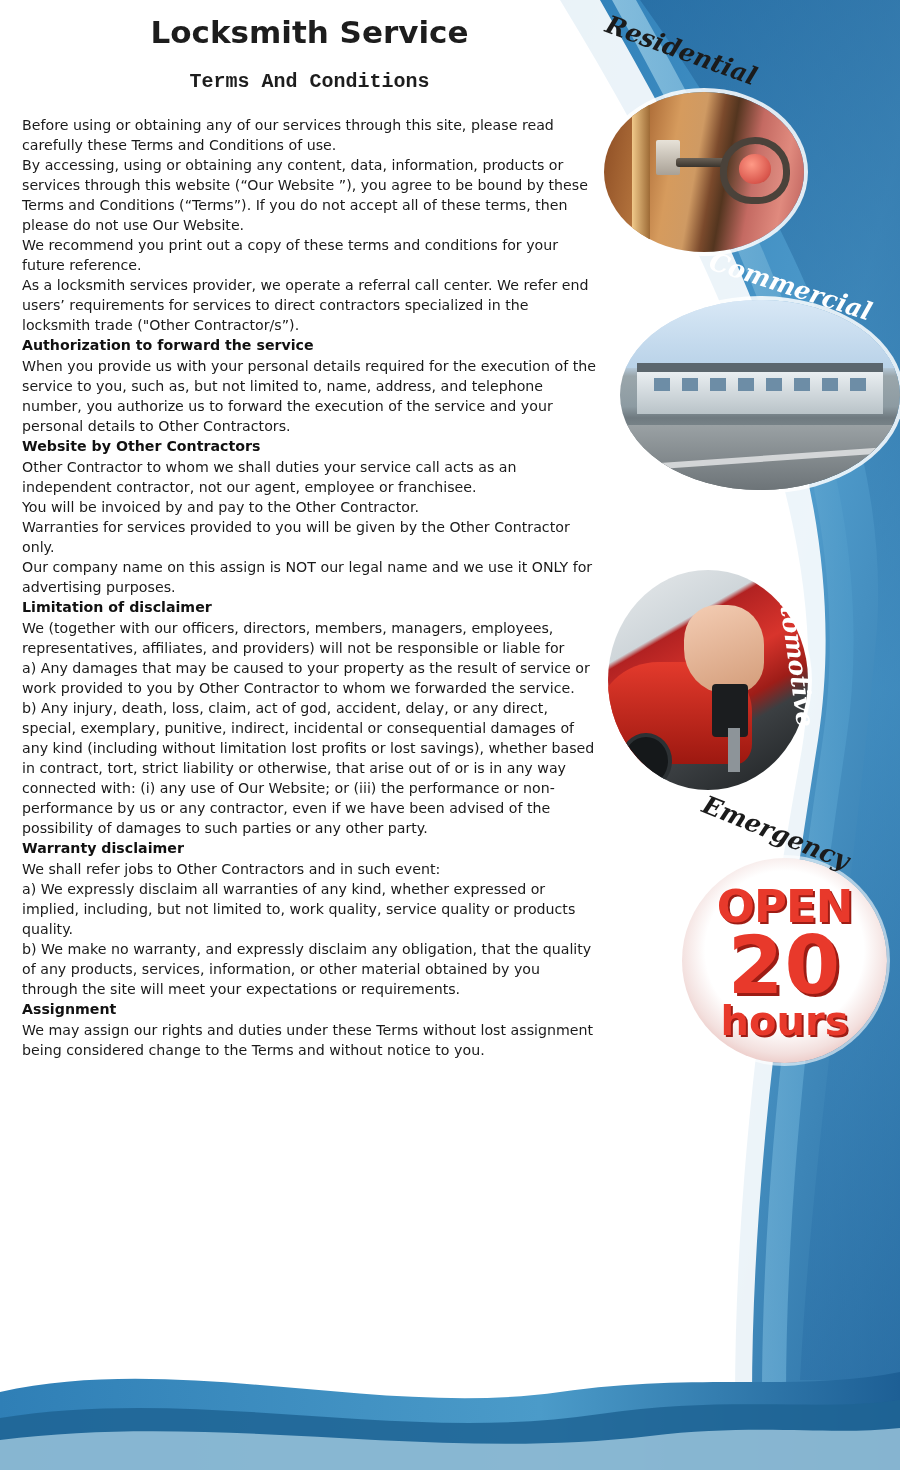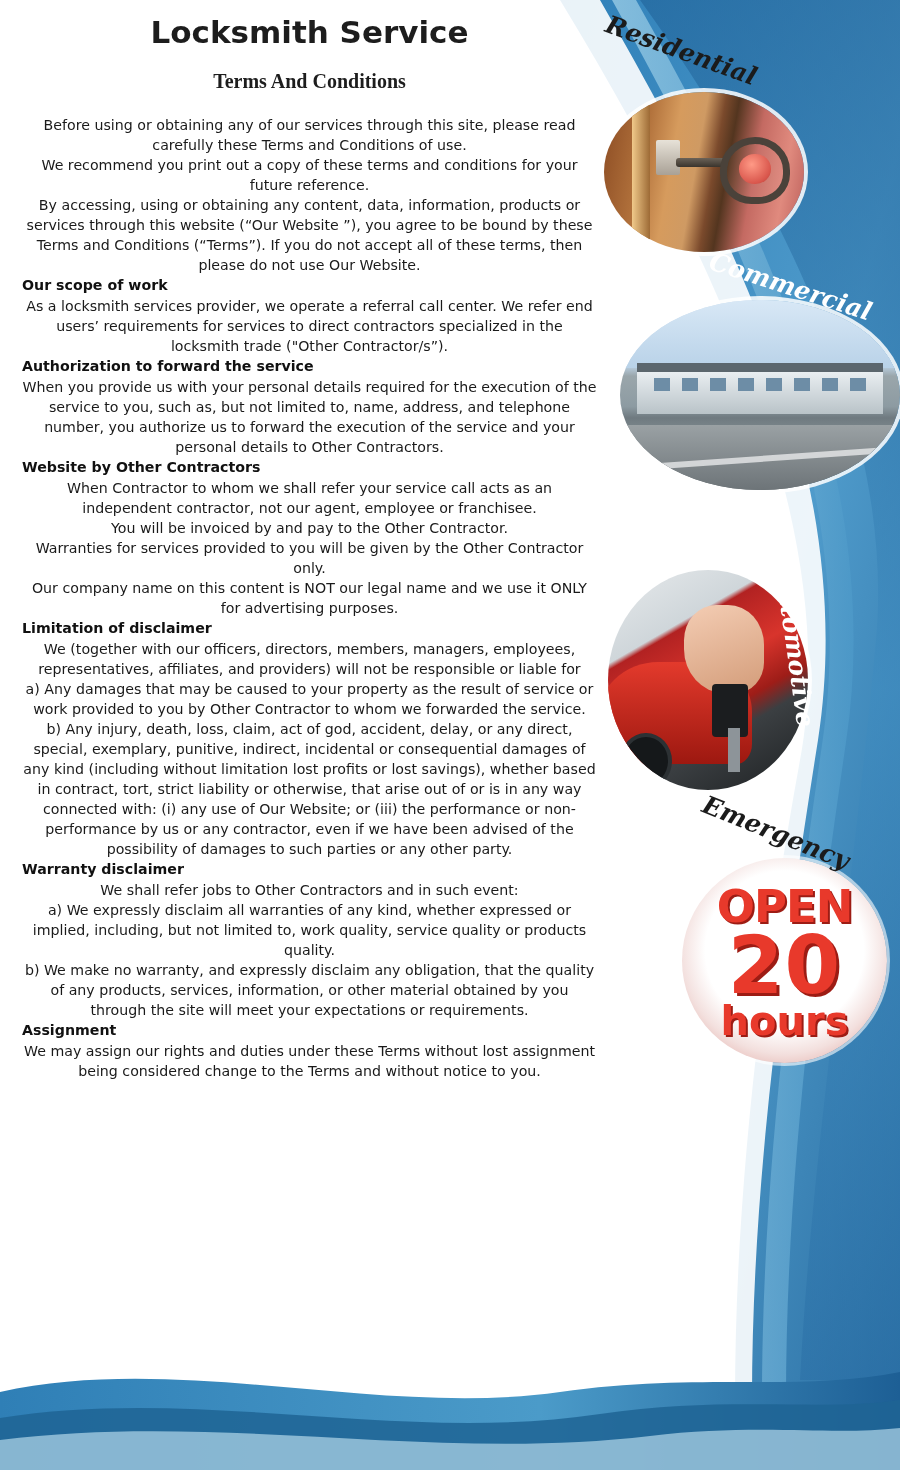--- a/index.html
+++ b/index.html
@@ -42,38 +42,38 @@
   .title {
     font-family: "DejaVu Sans", sans-serif;
     font-weight: bold;
     font-size: 31px;
     color: #1d1d1d;
     text-align: center;
     margin: 14px 0 0 0;
     letter-spacing: 0px;
   }
   .subtitle {
-    font-family: Liberation Serif, serif;
+    font-family: Liberation Mono, monospace;
     font-weight: bold;
     font-size: 20px;
     color: #1d1d1d;
     text-align: center;
     margin: 20px 0 0 0;
   }
   .body-block {
     margin-top: 22px;
     font-size: 14.2px;
     line-height: 20px;
     color: #1a1a1a;
   }
   .para {
     margin: 0 0 17px 0;
     white-space: pre-line;
   }
-  .para:last-child { margin-bottom: 0; text-align: center; }
+  .para:last-child { margin-bottom: 0; }
   .head {
     font-weight: bold;
     font-size: 14.2px;
     color: #111111;
     margin: 0 0 1px 0;
   }
 
   
   .circle {
     position: absolute;
@@ -231,41 +231,40 @@
 
   <div class="content">
     <h1 class="title">Locksmith Service</h1>
     <h2 class="subtitle">Terms And Conditions</h2>
 
     <div class="body-block">
       <div>
         <div class="para">Before using or obtaining any of our services through this site, please read carefully these Terms and Conditions of use.</div>
       </div>
       <div>
+        <div class="para">By accessing, using or obtaining any content, data, information, products or services through this website (“Our Website ”), you agree to be bound by these Terms and Conditions (“Terms”). If you do not accept all of these terms, then please do not use Our Website.</div>
+      </div>
+      <div>
         <div class="para">We recommend you print out a copy of these terms and conditions for your future reference.</div>
       </div>
       <div>
-        <div class="para">By accessing, using or obtaining any content, data, information, products or services through this website (“Our Website ”), you agree to be bound by these Terms and Conditions (“Terms”). If you do not accept all of these terms, then please do not use Our Website.</div>
-      </div>
-      <div>
-        <div class="head">Our scope of work</div>
         <div class="para">As a locksmith services provider, we operate a referral call center. We refer end users’ requirements for services to direct contractors specialized in the locksmith trade ("Other Contractor/s”).</div>
       </div>
       <div>
         <div class="head">Authorization to forward the service</div>
         <div class="para">When you provide us with your personal details required for the execution of the service to you, such as, but not limited to, name, address, and telephone number, you authorize us to forward the execution of the service and your personal details to Other Contractors.</div>
       </div>
       <div>
         <div class="head">Website by Other Contractors</div>
-        <div class="para">When Contractor to whom we shall refer your service call acts as an independent contractor, not our agent, employee or franchisee.
+        <div class="para">Other Contractor to whom we shall duties your service call acts as an independent contractor, not our agent, employee or franchisee.
 You will be invoiced by and pay to the Other Contractor.
 Warranties for services provided to you will be given by the Other Contractor only.</div>
       </div>
       <div>
-        <div class="para">Our company name on this content is NOT our legal name and we use it ONLY for advertising purposes.</div>
+        <div class="para">Our company name on this assign is NOT our legal name and we use it ONLY for advertising purposes.</div>
       </div>
       <div>
         <div class="head">Limitation of disclaimer</div>
         <div class="para">We (together with our officers, directors, members, managers, employees, representatives, affiliates, and providers) will not be responsible or liable for</div>
       </div>
       <div>
         <div class="para">a) Any damages that may be caused to your property as the result of service or work provided to you by Other Contractor to whom we forwarded the service.</div>
       </div>
       <div>
         <div class="para">b) Any injury, death, loss, claim, act of god, accident, delay, or any direct, special, exemplary, punitive, indirect, incidental or consequential damages of any kind (including without limitation lost profits or lost savings), whether based in contract, tort, strict liability or otherwise, that arise out of or is in any way connected with: (i) any use of Our Website; or (iii) the performance or non-performance by us or any contractor, even if we have been advised of the possibility of damages to such parties or any other party.</div>

